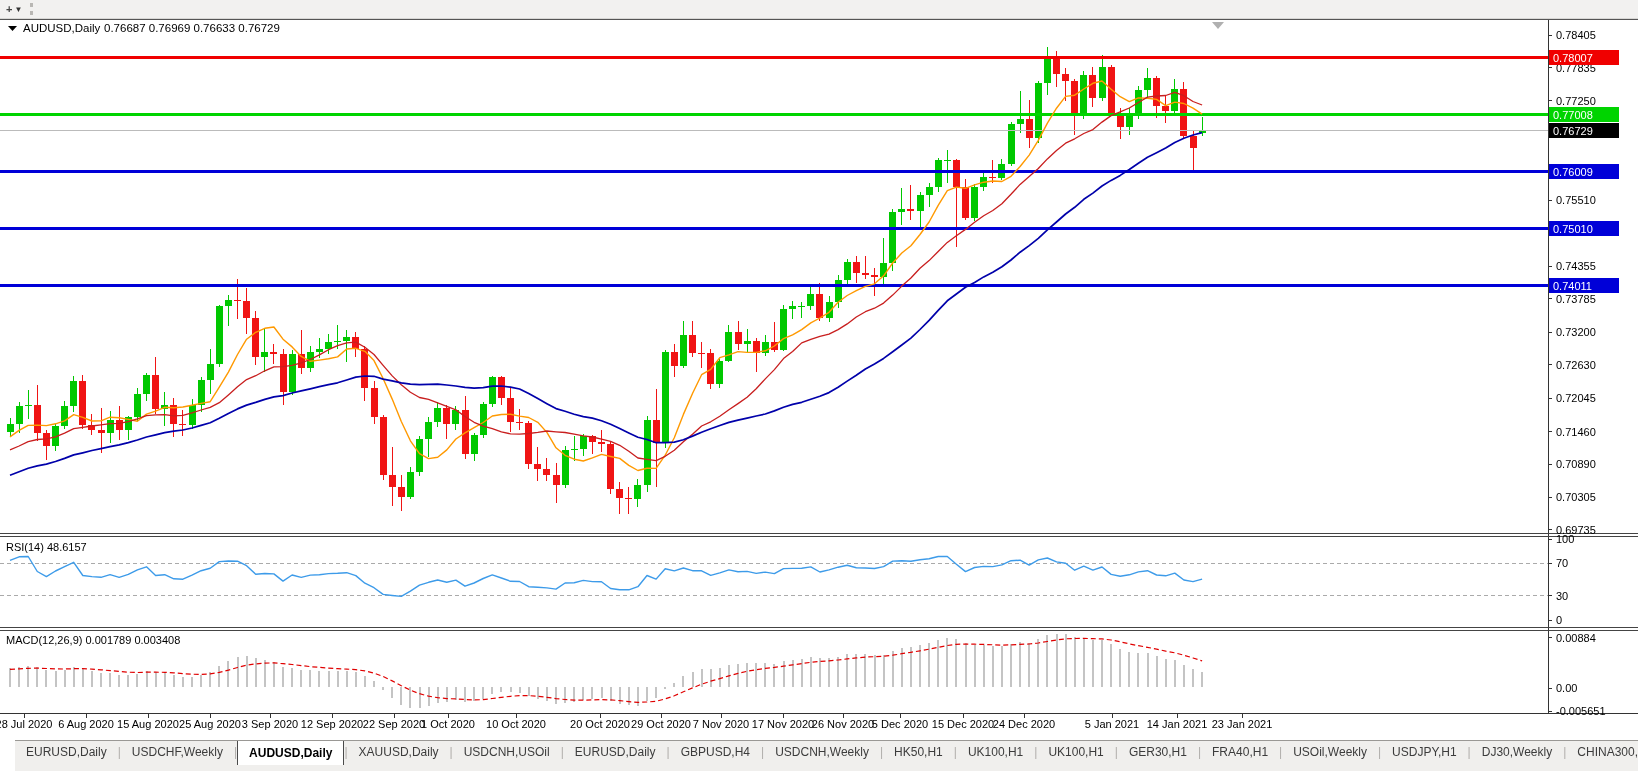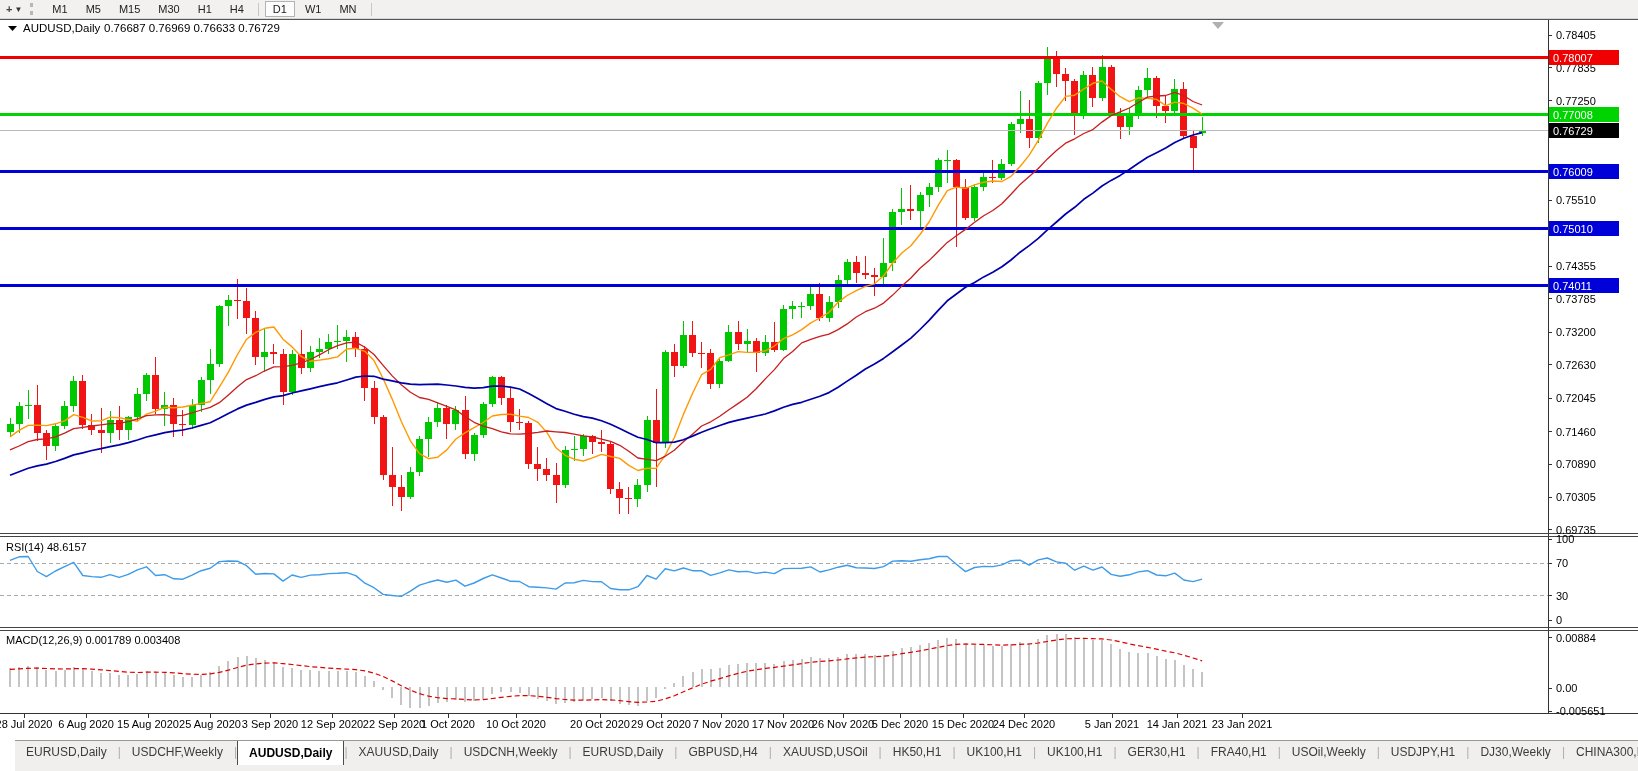--- a/index.html
+++ b/index.html
@@ -31,33 +31,20 @@
     margin-top:-1px;padding-top:5px;}
   .tsep{color:#b0aeab;padding:4px 0;}
 </style>
 </head>
 <body>
 
 <div id="toolbar">
   <span class="tbicon">+</span>
     <span class="caret">▼</span>
   <span class="grip"></span>
-  <span id="tfgroup" style="display:flex;align-items:center;">
-      <button class="tfbtn">M1</button>
-      <button class="tfbtn">M5</button>
-      <button class="tfbtn">M15</button>
-      <button class="tfbtn">M30</button>
-      <button class="tfbtn">H1</button>
-      <button class="tfbtn">H4</button>
-      <span class="vsep"></span>
-      <button class="tfbtn active">D1</button>
-      <button class="tfbtn">W1</button>
-      <button class="tfbtn">MN</button>
-      <span class="vsep"></span>
-    </span>
 </div>
 
 <div id="chart-wrap">
   <svg id="chart-svg" width="1638" height="722" viewBox="0 18 1638 722">
       <line x1="0" y1="19.5" x2="1638" y2="19.5" stroke="#555"></line>
       <line x1="1548.5" y1="19.5" x2="1548.5" y2="713.5" stroke="#333"></line>
       <line x1="0" y1="533.5" x2="1638" y2="533.5" stroke="#444"></line>
       <line x1="0" y1="536.5" x2="1638" y2="536.5" stroke="#444"></line>
       <line x1="0" y1="627.5" x2="1638" y2="627.5" stroke="#444"></line>
       <line x1="0" y1="630.5" x2="1638" y2="630.5" stroke="#444"></line>
@@ -578,27 +565,27 @@
 
 <div id="tabbar">
     <span class="tab">EURUSD,Daily</span>
     <span class="tsep">|</span>
     <span class="tab">USDCHF,Weekly</span>
     <span class="tsep">|</span>
     <span class="tab active">AUDUSD,Daily</span>
     <span class="tsep">|</span>
     <span class="tab">XAUUSD,Daily</span>
     <span class="tsep">|</span>
+    <span class="tab">USDCNH,USOil</span>
+    <span class="tsep">|</span>
+    <span class="tab">EURUSD,Daily</span>
+    <span class="tsep">|</span>
+    <span class="tab">GBPUSD,H4</span>
+    <span class="tsep">|</span>
     <span class="tab">USDCNH,Weekly</span>
-    <span class="tsep">|</span>
-    <span class="tab">EURUSD,Daily</span>
-    <span class="tsep">|</span>
-    <span class="tab">GBPUSD,H4</span>
-    <span class="tsep">|</span>
-    <span class="tab">XAUUSD,USOil</span>
     <span class="tsep">|</span>
     <span class="tab">HK50,H1</span>
     <span class="tsep">|</span>
     <span class="tab">UK100,H1</span>
     <span class="tsep">|</span>
     <span class="tab">UK100,H1</span>
     <span class="tsep">|</span>
     <span class="tab">GER30,H1</span>
     <span class="tsep">|</span>
     <span class="tab">FRA40,H1</span>

